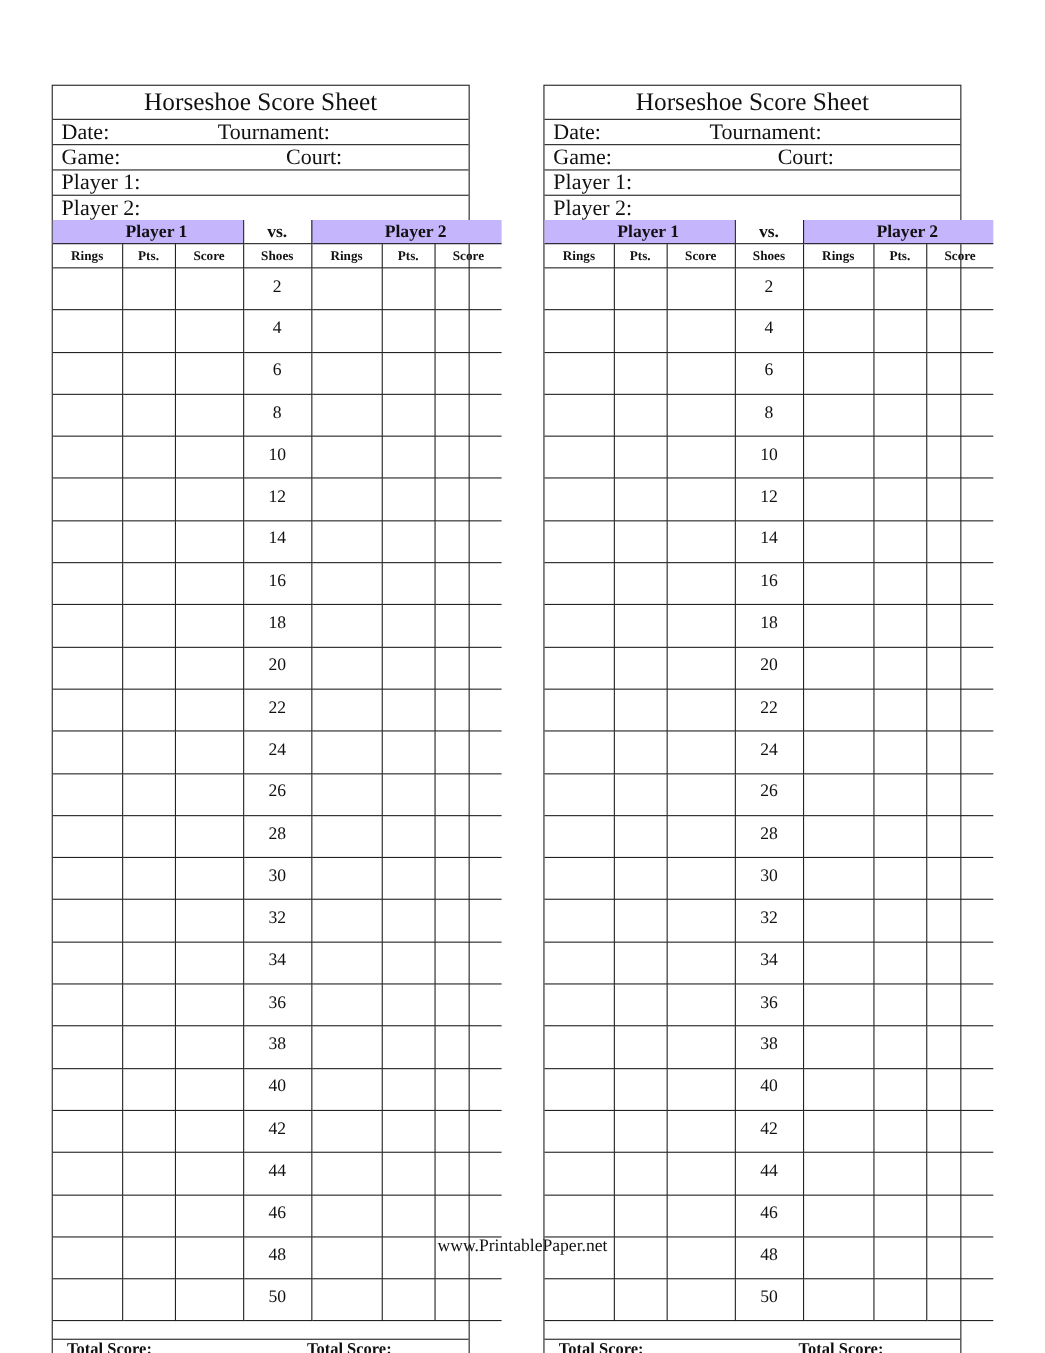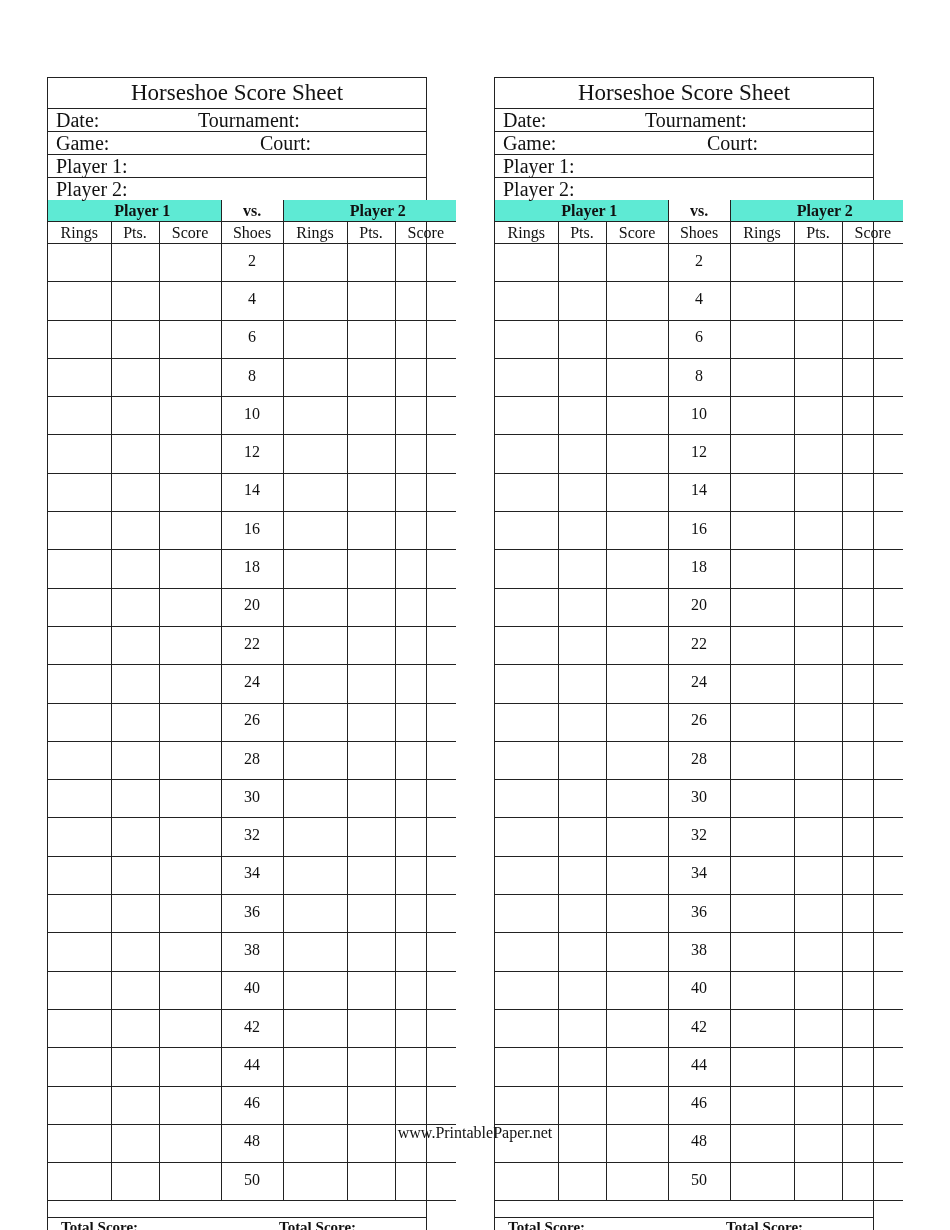--- a/index.html
+++ b/index.html
@@ -6,22 +6,22 @@
   body { width:950px; height:1230px; position:relative; font-family:"Liberation Serif", serif; color:#111; }
   .sheet { position:absolute; top:77px; width:380px; border:1px solid #222; box-sizing:border-box; }
   .sheet.left { left:47px; }
   .sheet.right { left:494px; }
   .title { height:30px; line-height:30px; text-align:center; font-size:23px; border-bottom:1px solid #222; }
   .info { height:22px; line-height:22px; font-size:20px; border-bottom:1px solid #222; position:relative; padding-left:8px; }
   .info .second { position:absolute; top:0; }
   table { border-collapse:collapse; width:100%; table-layout:fixed; }
   td, th { border:1px solid #222; padding:0; text-align:center; }
   tr.group th { height:21px; font-size:16px; font-weight:bold; border-top:none; }
-  tr.group th.gray { background:#5eead4;padding-left:16px; }
-  tr.cols th { height:21px; font-size:16px; font-weight:normal; }
+  tr.group th.gray { background:#c4b5fd;padding-left:16px; }
+  tr.cols th { height:21px; font-size:12px; font-weight:bold; }
   tr.data td { height:33.3px; font-size:16px; vertical-align:middle; }
   tr.data td.shoes { padding-bottom:4px; }
   table tr td:first-child, table tr th:first-child { border-left:none; }
   table tr td:last-child, table tr th:last-child { border-right:none;margin-top:48px; }
   .total { height:19px; line-height:19px; font-size:15px; font-weight:bold; position:relative; border-top:1px solid #222;margin-top:16px; }
   .total .t1 { position:absolute; left:13px; }
   .total .t2 { position:absolute; left:231px; }
   .footer { position:absolute; top:1124px; left:0; width:950px; text-align:center; font-size:16px; }
 </style>
 </head>

